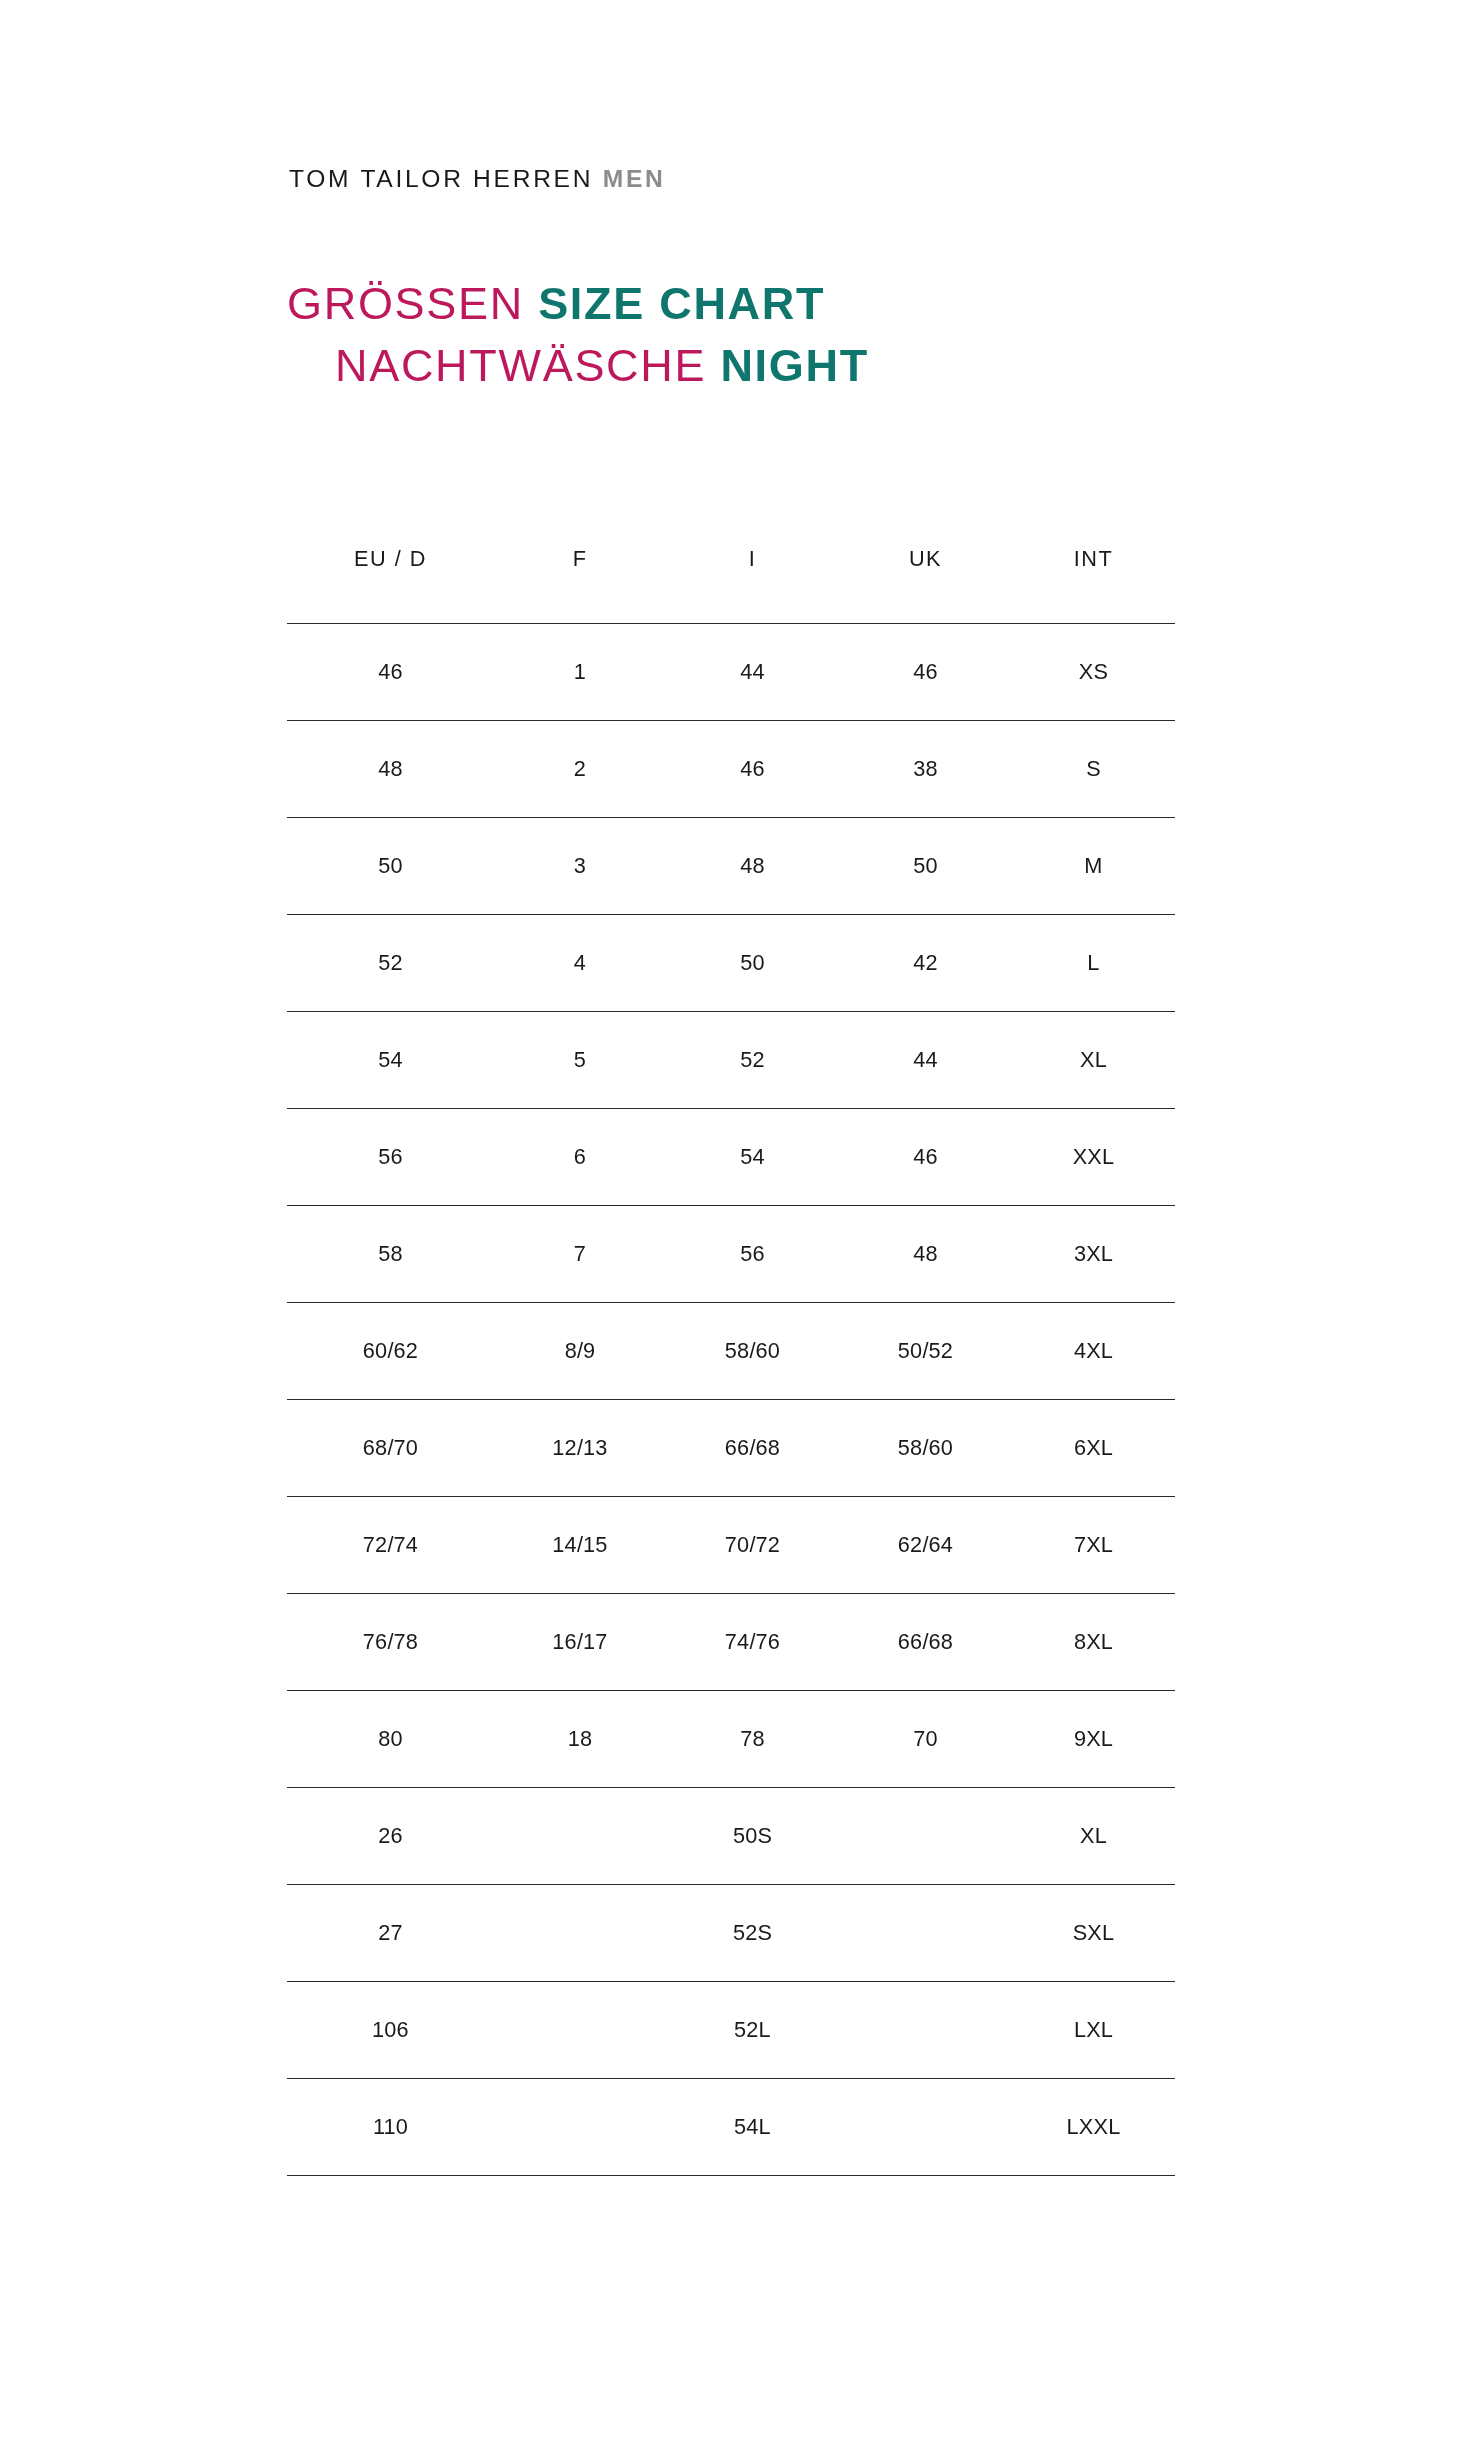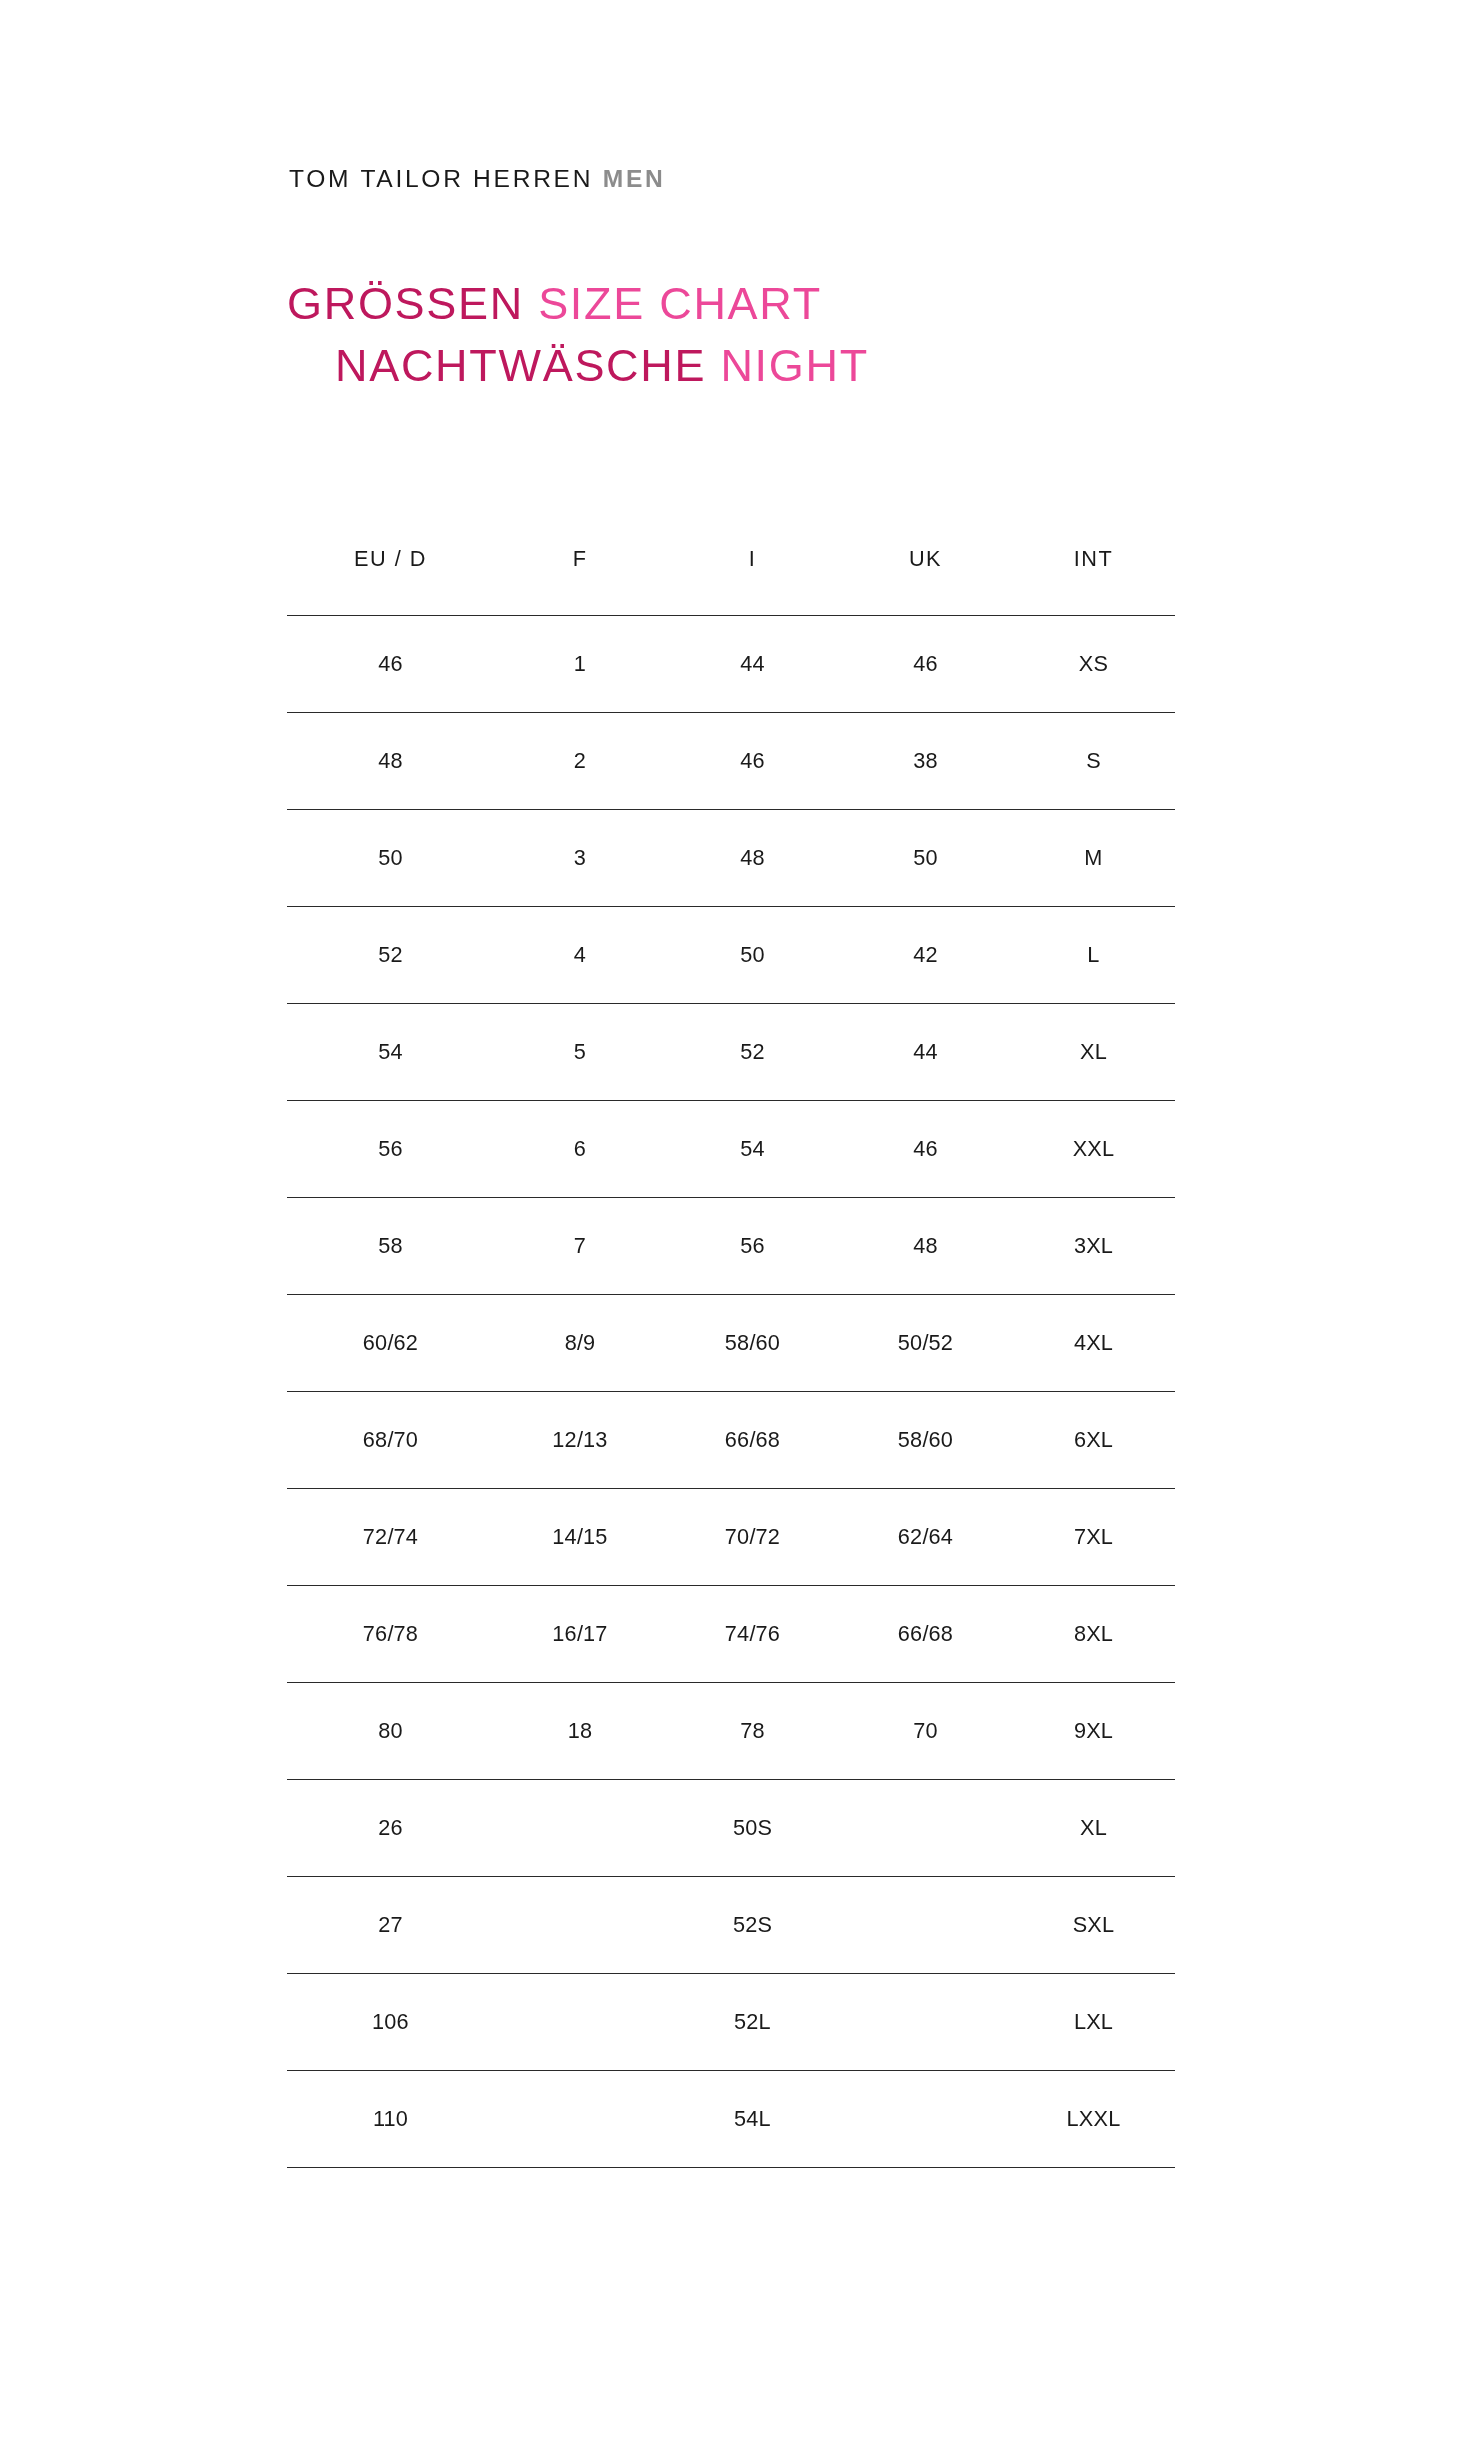--- a/index.html
+++ b/index.html
@@ -46,21 +46,21 @@
   }
   .title-line {
     font-size: 45px;
     letter-spacing: 1.7px;
     font-weight: 400;
     white-space: nowrap;
     margin-bottom: 16.7px;
   }
   .title-line:last-child { margin-bottom: 0; margin-left: 48px; }
   .title-de { color: #be185d; }
-  .title-en { color: #ec4899; }
+  .title-en { color: #0f766e; font-weight: bold; }
 
   
   .size-table {
     position: absolute;
     left: 287px;
     top: 512px;
     width: 888px;
     border-collapse: collapse;
     table-layout: fixed;
   }
@@ -77,21 +77,21 @@
     color: #1a1a1a;
     padding: 0;
     vertical-align: middle;
   }
 
   .size-table thead th {
     font-size: 21.7px;
     letter-spacing: 1.5px;
     height: 94px;
     border-bottom: 1px solid #2a2a2a;
-    padding-bottom: 9px;
+    padding-bottom: 17px;
   }
 
   .size-table tbody td {
     font-size: 21.7px;
     letter-spacing: 0.2px;
     height: 96px;
     border-bottom: 1px solid #2a2a2a;
   }
 
   .size-table tbody tr:last-child td {

